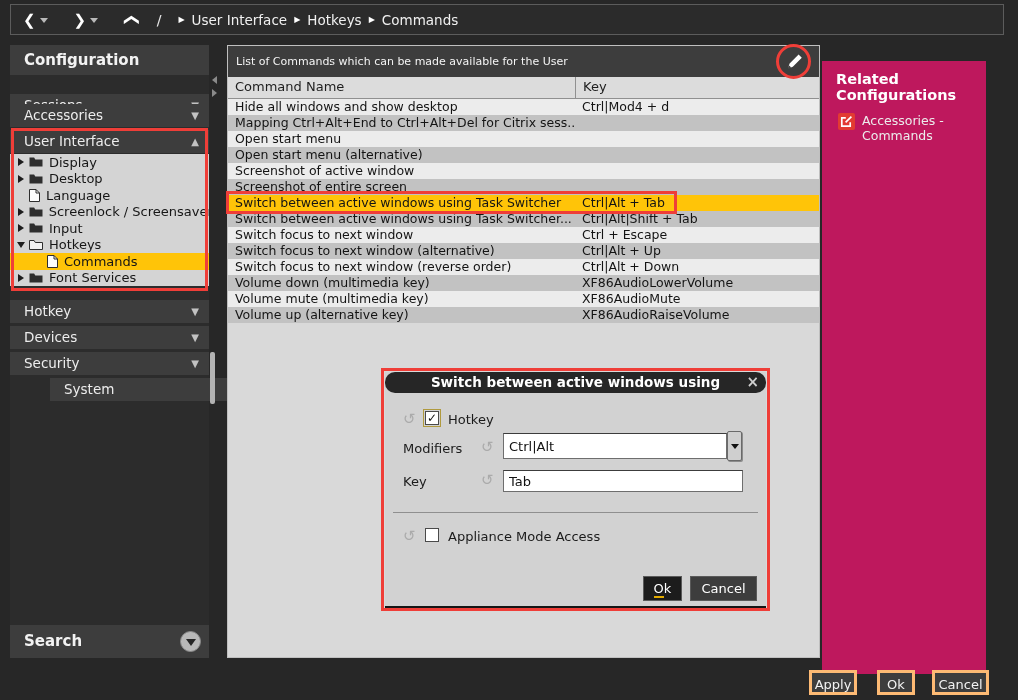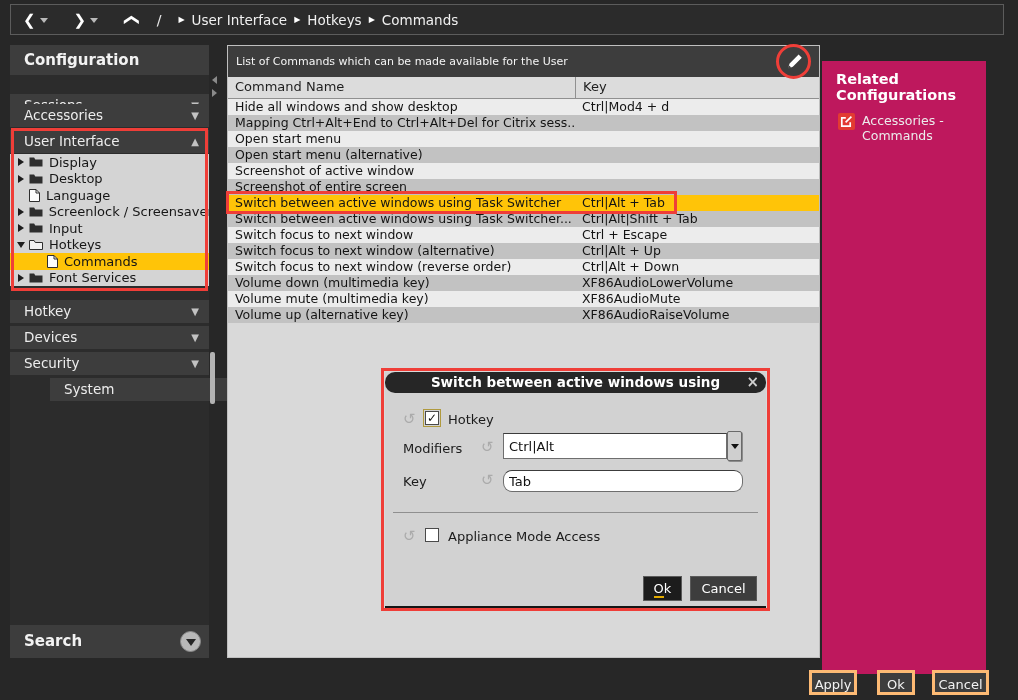--- a/index.html
+++ b/index.html
@@ -325,21 +325,21 @@
 
   <span class="dlg-label" style="left:18px;top:69px">Modifiers</span>
   <span class="undo" style="left:96px;top:68px">↺</span>
   <input class="field" style="left: 118px; top: 61px; width: 224px; height: 26px;" value="Ctrl|Alt">
   <span class="combo-btn" style="left:342px;top:59px">
       <span class="dn"></span>
     </span>
 
   <span class="dlg-label" style="left:18px;top:102px">Key</span>
   <span class="undo" style="left:96px;top:101px">↺</span>
-  <input class="field" style="left: 118px; top: 98px; width: 240px; height: 22px; border-radius: 9px;" value="Tab">
+  <input class="field" style="left: 118px; top: 98px; width: 240px; height: 22px;" value="Tab">
 
   <div class="dlg-divider"></div>
 
   <span class="undo" style="left:18px;top:157px">↺</span>
   <span class="cb" id="cbAppliance" style="left:40px;top:156px"></span>
   <span class="dlg-label" style="left:63px;top:157px">Appliance Mode Access</span>
 
   <div class="dlg-btn dlg-ok"><span class="mn" id="okMn">O</span><span id="okRest">k</span></div>
   <div class="dlg-btn dlg-cancel">Cancel</div>
 </div>

